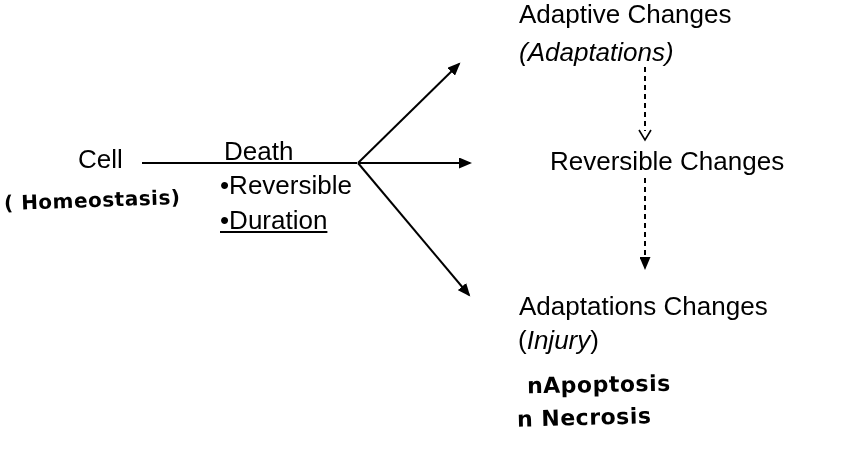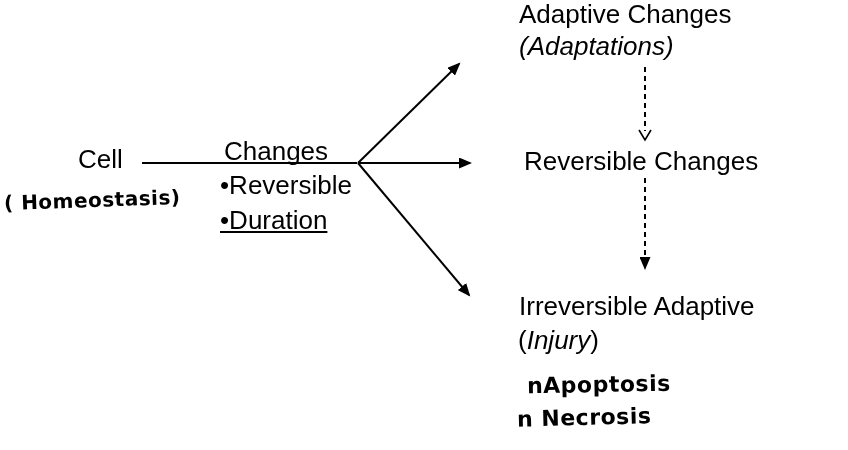--- a/index.html
+++ b/index.html
@@ -17,21 +17,21 @@
   .arrows-layer{
     position:absolute;left:0;top:0;width:848px;height:450px;
   }
   .label{
     position:absolute;
     font-size:26px;
     line-height:33px;
     white-space:nowrap;
     color:#000;
   }
-  .italic{font-style:italic;}
+  .italic{font-style:italic;margin-top:6px;}
   .hand{
     position:absolute;
     font-family:"DejaVu Sans", sans-serif;
     font-weight:700;
     white-space:nowrap;
     color:#000;
     letter-spacing:0.5px;
   }
   .hand-homeostasis{
     left:4px;top:188px;
@@ -47,21 +47,21 @@
     left:517px;top:405px;
     font-size:22px;
     transform:rotate(-1.5deg);
   }
   .cell-label{left:78px;top:143px;text-align:right;}
   .injury-label{left:224px;top:135px;}
   .injury-bullet-0{left:220px;top:169px;}
   .injury-bullet-1{left:220px;top:204px;text-decoration:underline;}
   .adaptive-title{left:519px;top:-2px;}
   .adaptive-subtitle{left:519px;top:30px;}
-  .reversible-title{left:524px;top:145px;}
+  .reversible-title{left:550px;top:145px;}
   .irreversible-title{left:519px;top:290px;}
   .irreversible-subtitle{left:518px;top:324px;}
 </style>
 </head>
 <body>
 
 <div class="diagram">
 
   <svg class="arrows-layer" width="848" height="450" viewBox="0 0 848 450" xmlns="http://www.w3.org/2000/svg">
     <defs>
@@ -78,30 +78,30 @@
 
     <line x1="645" y1="67" x2="645" y2="131" stroke="#000" stroke-width="2" stroke-dasharray="5 4"></line>
     <polyline points="639,130 645,140 651,130" fill="none" stroke="#000" stroke-width="1.6"></polyline>
 
     <line x1="645" y1="178" x2="645" y2="268" stroke="#000" stroke-width="2" stroke-dasharray="5 4" marker-end="url(#solidHead)"></line>
   </svg>
 
   <div class="label cell-label">Cell</div>
   <div class="hand hand-homeostasis">( Homeostasis)</div>
 
-  <div class="label injury-label">Changes</div>
+  <div class="label injury-label">Death</div>
   <div class="label injury-bullet-0">•Reversible</div>
   <div class="label injury-bullet-1">•Duration</div>
 
   <div class="label adaptive-title">Adaptive Changes</div>
   <div class="label italic adaptive-subtitle">(Adaptations)</div>
 
   <div class="label reversible-title">Reversible Changes</div>
 
-  <div class="label irreversible-title">Irreversible Adaptive</div>
+  <div class="label irreversible-title">Adaptations Changes</div>
   <div class="label irreversible-subtitle">
     <span>(</span><span class="italic">Injury</span><span>)</span>
   </div>
 
   <div class="hand hand-note-0">nApoptosis</div>
   <div class="hand hand-note-1">n Necrosis</div>
 
 </div>
 
 </body></html>

